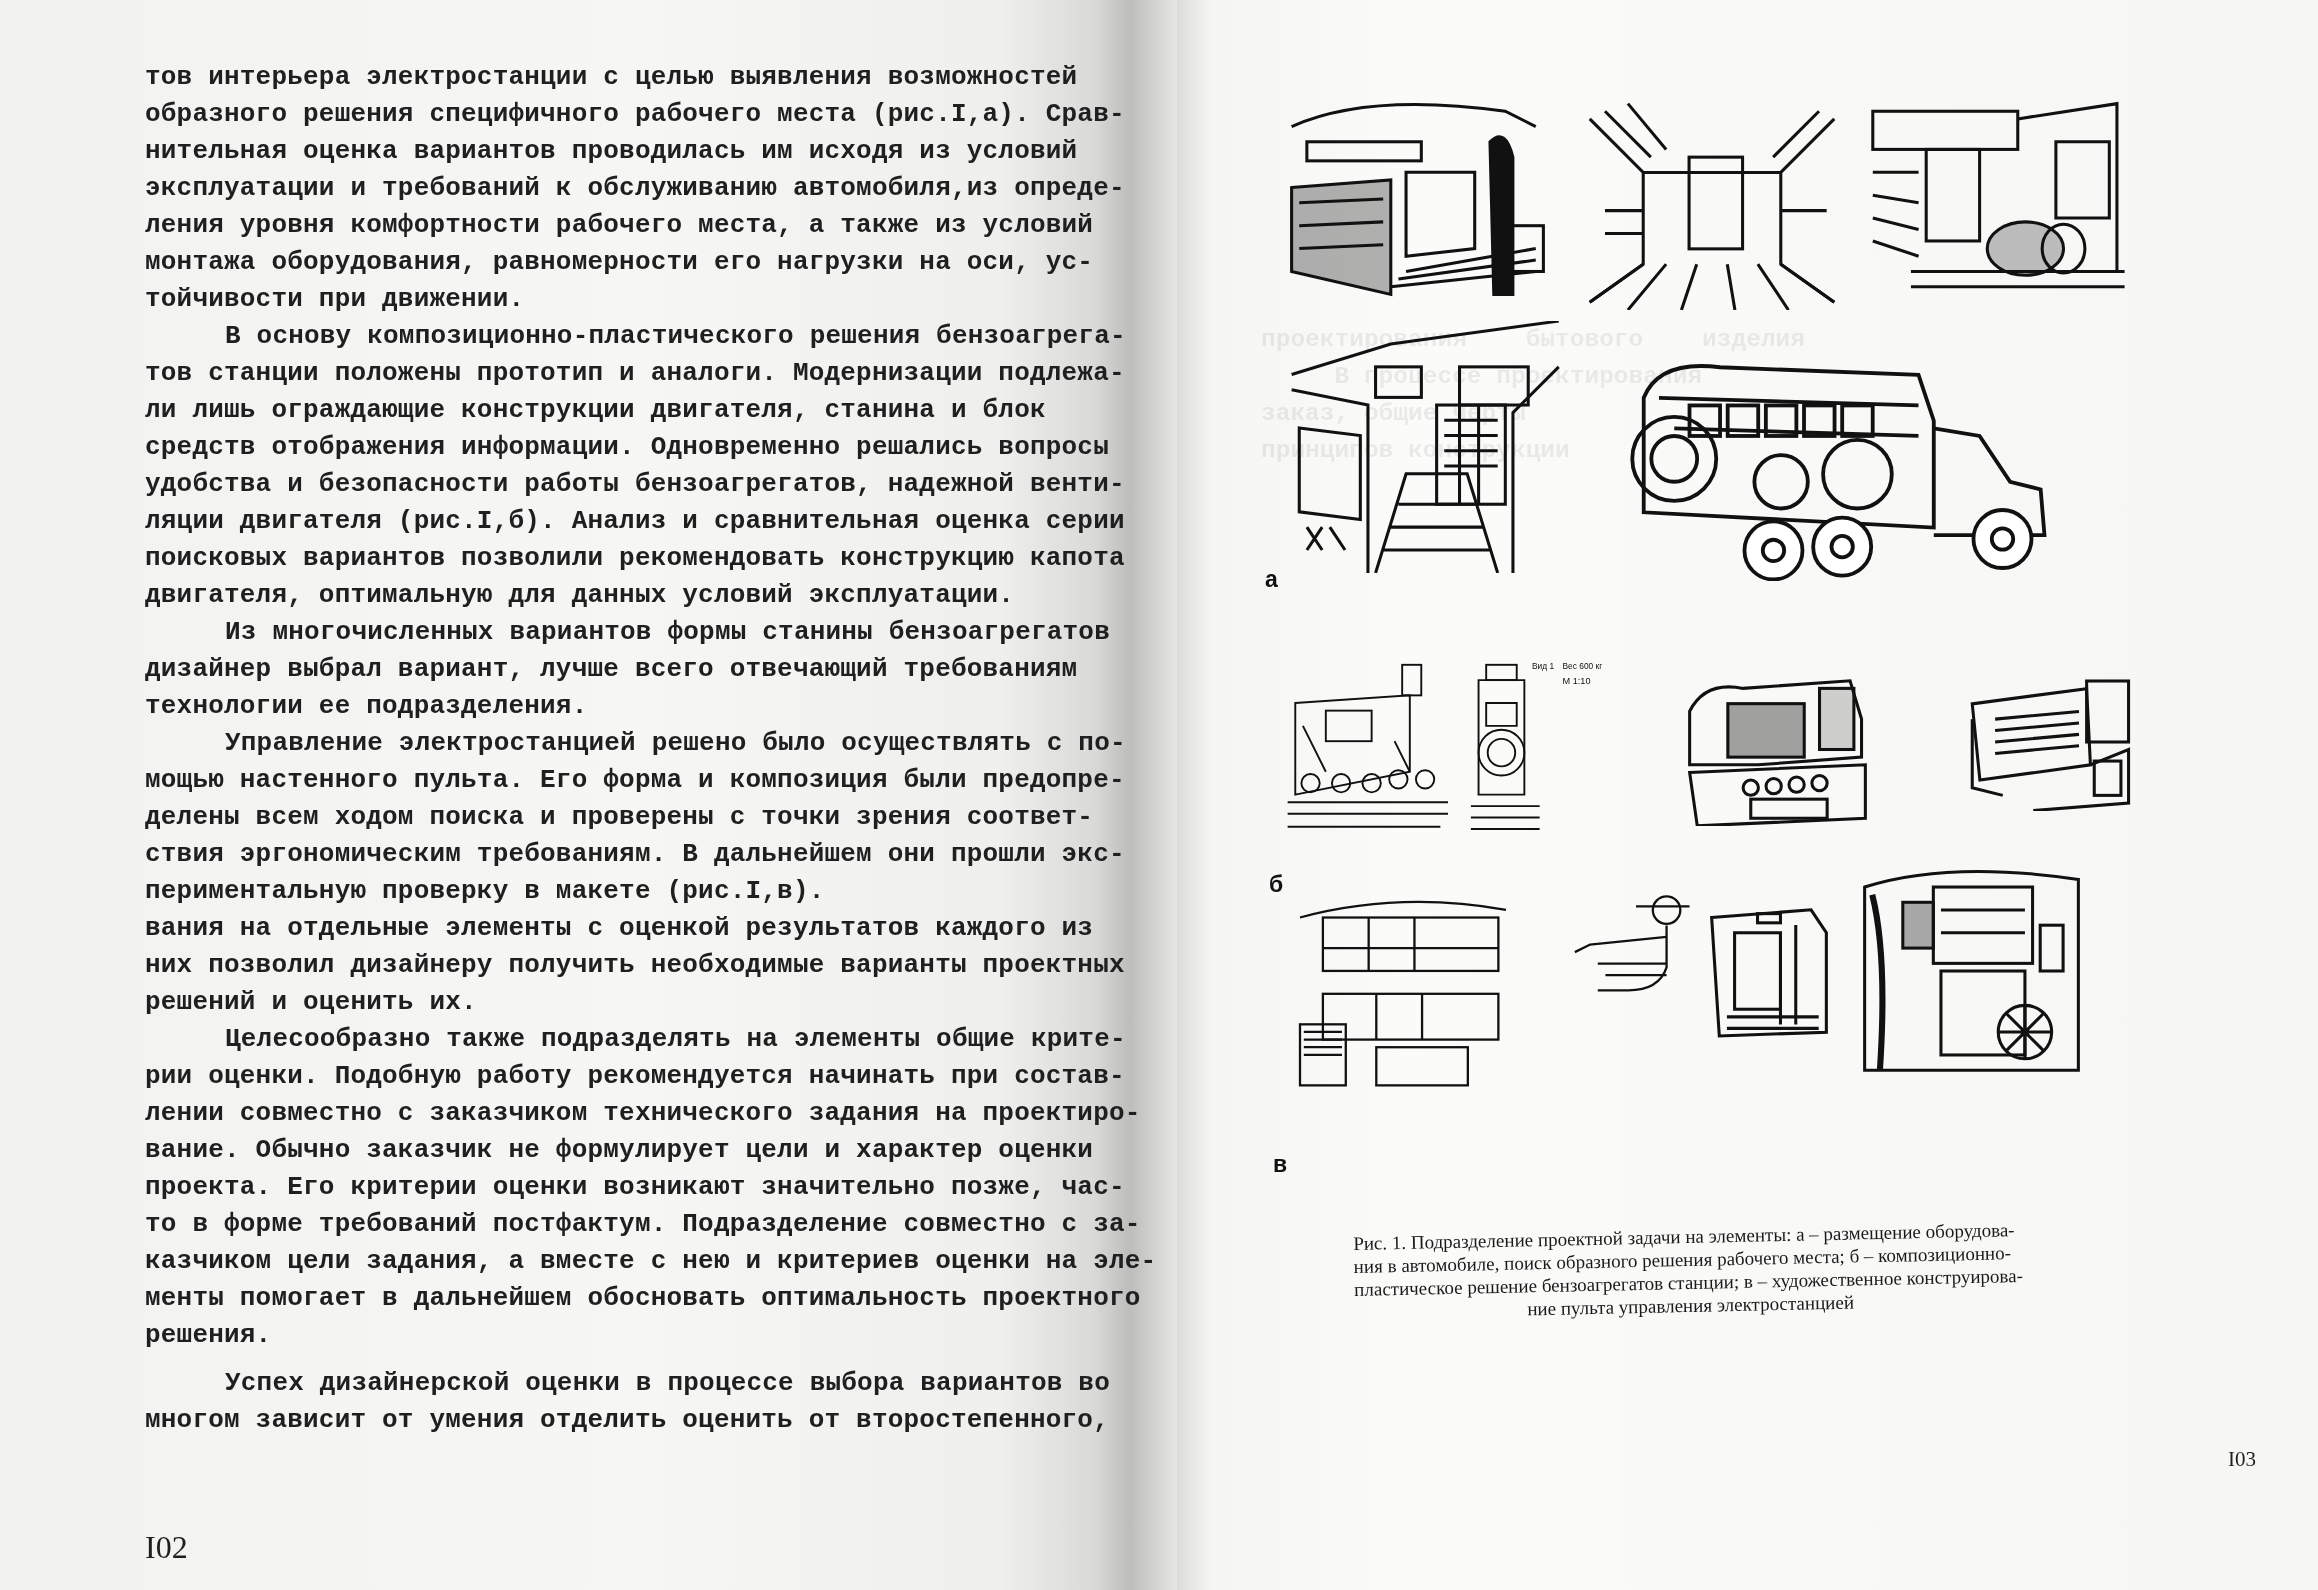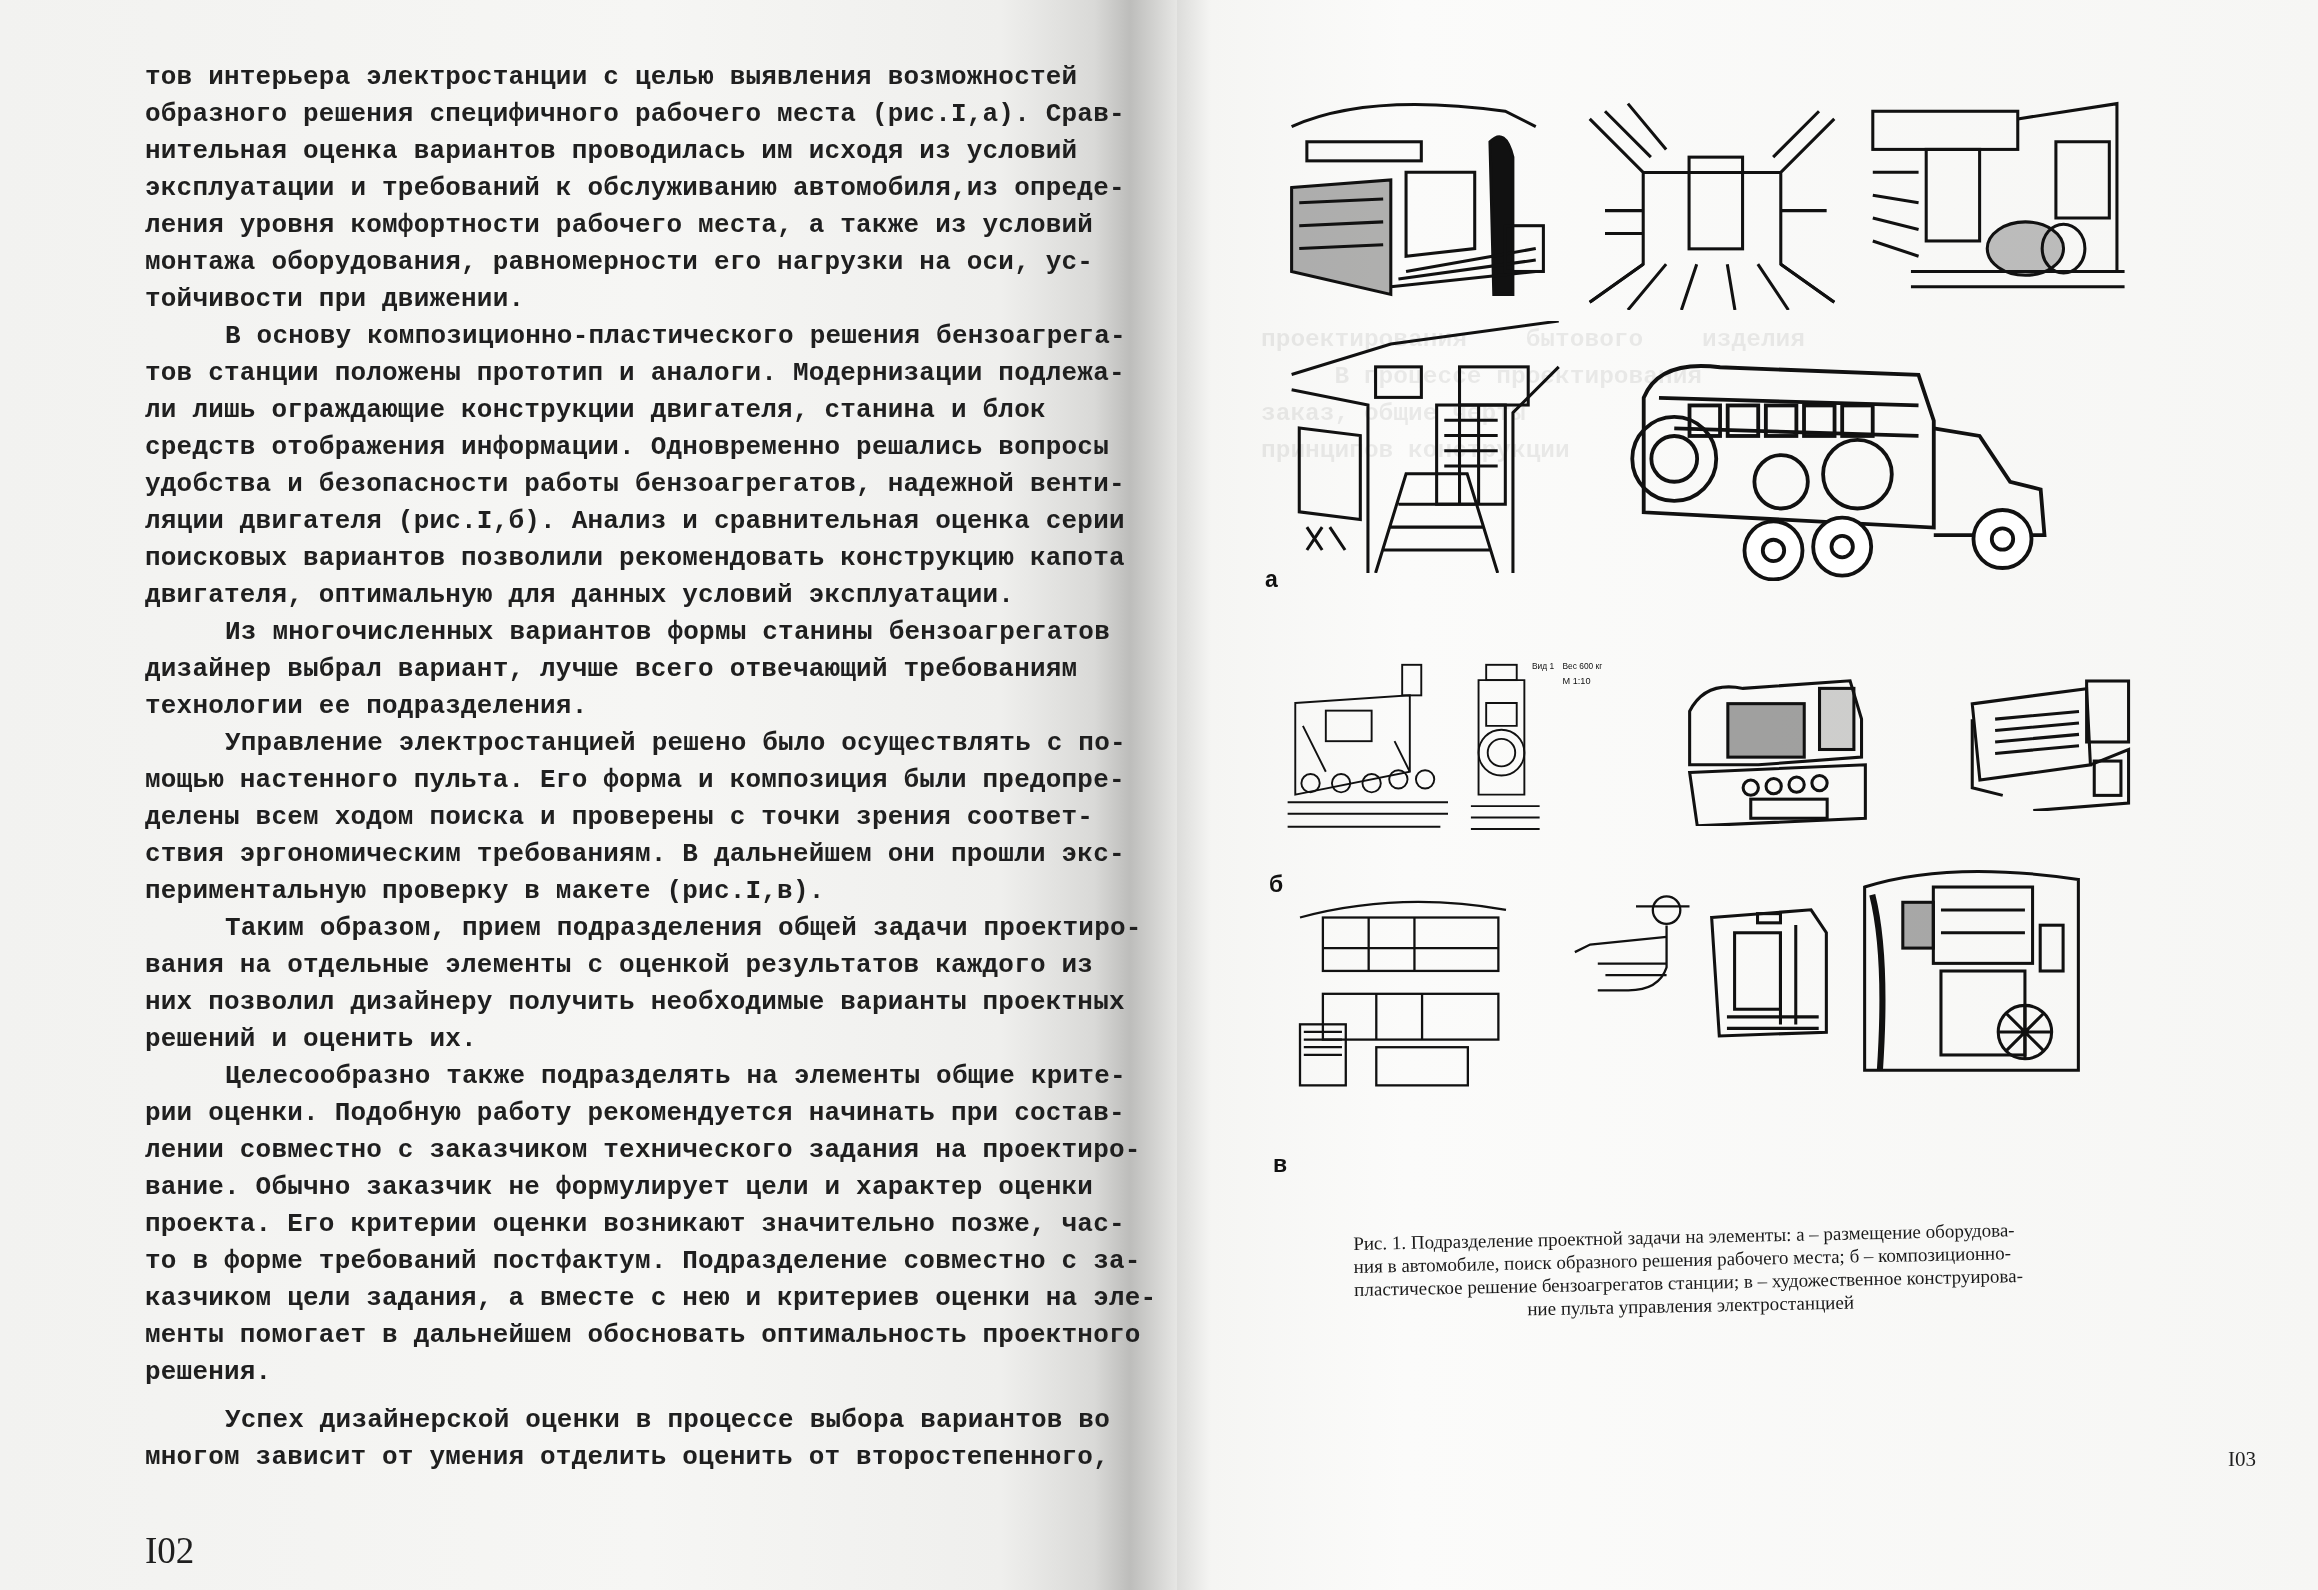--- a/index.html
+++ b/index.html
@@ -15,21 +15,21 @@
     background:linear-gradient(to right,#f2f2f0 0%,#f6f6f4 55%,#efefed 85%,#d9d9d7 93%,#bdbdbb 96%,#e6e6e4 100%);
   }
   .page-right {
     left:1177px; width:1141px;
     background:linear-gradient(to right,#dcdcda 0%,#f5f5f3 3%,#fbfbfa 20%,#f6f6f4 100%);
   }
   .text-block { position:absolute; left:145px; top:32px; width:994px;margin-top:27px; }
   .para { margin:0; font-size:26px; line-height:37px; font-weight:bold; letter-spacing:0.2px; white-space:pre; }
   .line { display:block; }
   .indent { padding-left:80px; }
-  .page-number-left { position:absolute; left:145px; top:1529px; font-size:37px; font-family:"Liberation Serif", serif; }
+  .page-number-left { position:absolute; left:145px; top:1529px; font-size:32px; font-family:"Liberation Serif", serif; }
   .page-number-right { position:absolute; left:1051px; top:1447px; font-size:21px; font-family:"Liberation Serif", serif; }
 
   
   .ghost { position:absolute; color:rgba(0,0,0,0.07); font-size:24.5px; line-height:37px; font-weight:bold; white-space:pre; }
 
   
   .fig { position:absolute; }
   .fig svg { width:100%; height:100%; display:block; }
   .fig-label { position:absolute; font-family:"Liberation Sans", sans-serif; font-weight:bold; font-size:23px; color:#111; }
   .caption {
@@ -42,21 +42,21 @@
 </style>
 </head>
 <body>
 
 <div class="page page-left">
   <div class="text-block">
     <p class="para"><span class="line">тов интерьера электростанции с целью выявления возможностей</span><span class="line">образного решения специфичного рабочего места (рис.I,а). Срав-</span><span class="line">нительная оценка вариантов проводилась им исходя из условий</span><span class="line">эксплуатации и требований к обслуживанию автомобиля,из опреде-</span><span class="line">ления уровня комфортности рабочего места, а также из условий</span><span class="line">монтажа оборудования, равномерности его нагрузки на оси, ус-</span><span class="line">тойчивости при движении.</span></p>
     <p class="para"><span class="line indent">В основу композиционно-пластического решения бензоагрега-</span><span class="line">тов станции положены прототип и аналоги. Модернизации подлежа-</span><span class="line">ли лишь ограждающие конструкции двигателя, станина и блок</span><span class="line">средств отображения информации. Одновременно решались вопросы</span><span class="line">удобства и безопасности работы бензоагрегатов, надежной венти-</span><span class="line">ляции двигателя (рис.I,б). Анализ и сравнительная оценка серии</span><span class="line">поисковых вариантов позволили рекомендовать конструкцию капота</span><span class="line">двигателя, оптимальную для данных условий эксплуатации.</span></p>
     <p class="para"><span class="line indent">Из многочисленных вариантов формы станины бензоагрегатов</span><span class="line">дизайнер выбрал вариант, лучше всего отвечающий требованиям</span><span class="line">технологии ее подразделения.</span></p>
     <p class="para"><span class="line indent">Управление электростанцией решено было осуществлять с по-</span><span class="line">мощью настенного пульта. Его форма и композиция были предопре-</span><span class="line">делены всем ходом поиска и проверены с точки зрения соответ-</span><span class="line">ствия эргономическим требованиям. В дальнейшем они прошли экс-</span><span class="line">периментальную проверку в макете (рис.I,в).</span></p>
-    <p class="para"><span class="line indent">Таким образом, прием подразделения общей задачи проектиро-</span><span class="line">вания на отдельные элементы с оценкой результатов каждого из</span><span class="line">них позволил дизайнеру получить необходимые варианты проектных</span><span class="line">решений и оценить их.</span></p>
+    <p class="para"><span class="line">вания на отдельные элементы с оценкой результатов каждого из</span><span class="line">них позволил дизайнеру получить необходимые варианты проектных</span><span class="line">решений и оценить их.</span></p>
     <p class="para"><span class="line indent">Целесообразно также подразделять на элементы общие крите-</span><span class="line">рии оценки. Подобную работу рекомендуется начинать при состав-</span><span class="line">лении совместно с заказчиком технического задания на проектиро-</span><span class="line">вание. Обычно заказчик не формулирует цели и характер оценки</span><span class="line">проекта. Его критерии оценки возникают значительно позже, час-</span><span class="line">то в форме требований постфактум. Подразделение совместно с за-</span><span class="line">казчиком цели задания, а вместе с нею и критериев оценки на эле-</span><span class="line">менты помогает в дальнейшем обосновать оптимальность проектного</span><span class="line">решения.</span></p>
     <p class="para" style="margin-top:10.7px"><span class="line indent">Успех дизайнерской оценки в процессе выбора вариантов во</span><span class="line">многом зависит от умения отделить оценить от второстепенного,</span></p>
   </div>
   <div class="page-number-left">I02</div>
 </div>
 
 <div class="page page-right">
 
   <div class="ghost" style="left:84px;top:321px;">проектирования    бытового    изделия
      В процессе проектирования

